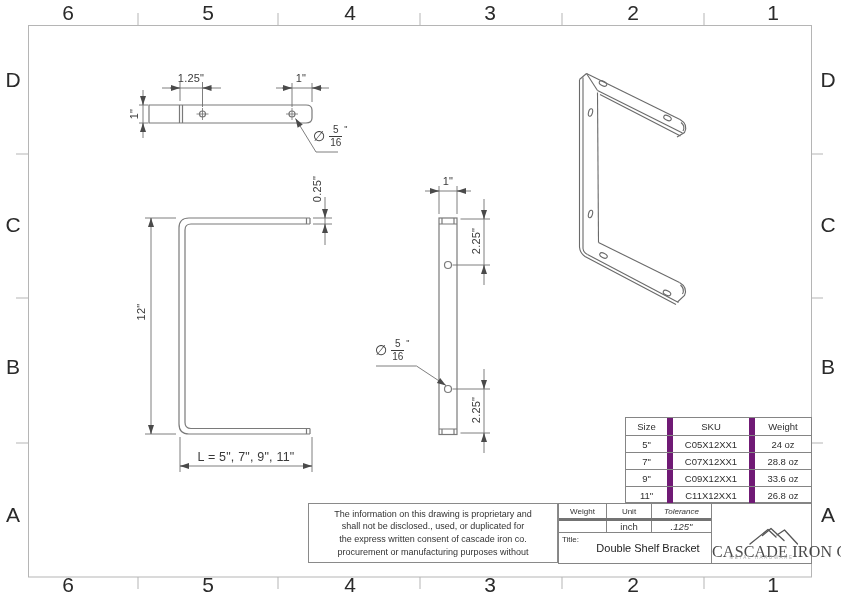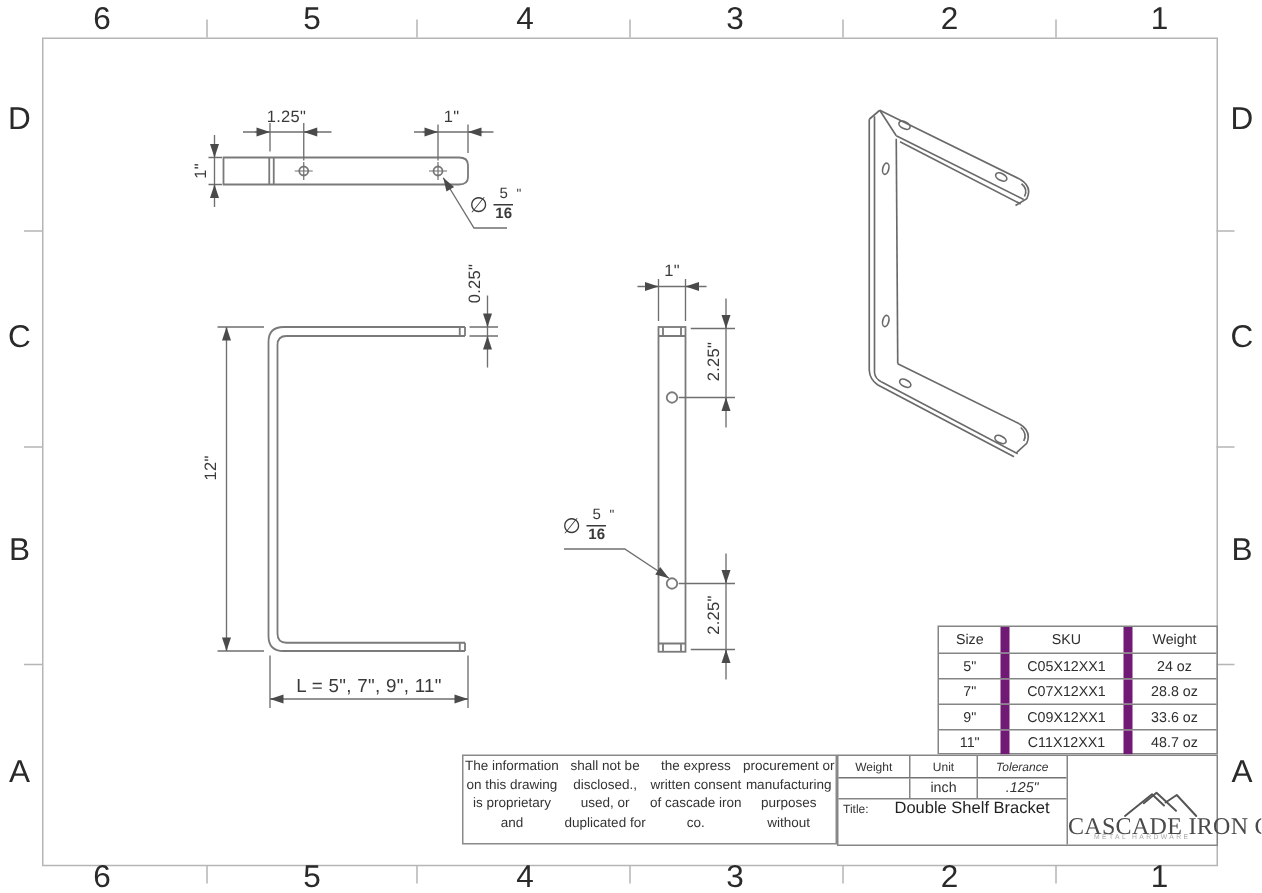--- a/index.html
+++ b/index.html
@@ -17,51 +17,51 @@
   .vtext{position:absolute;transform:translate(-50%,-50%) rotate(-90deg);font-size:11px;
          color:#3a3a3a;white-space:nowrap;letter-spacing:.2px;}
   .big{font-size:12.5px;}
 
   
   .callout{position:absolute;display:flex;align-items:center;color:#3a3a3a;
            transform:translate(0,-50%);}
   .callout .sym{font-size:14px;margin-right:4px;}
   .frac{display:inline-flex;flex-direction:column;align-items:center;font-size:10px;
         line-height:1.15;}
-  .frac .den{border-top:1px solid #3a3a3a;padding:0 1px;font-weight:bold;}
+  .frac .den{border-top:1px solid #3a3a3a;padding:0 1px;}
   .callout .unit{font-size:9px;margin-left:2px;align-self:flex-start;}
 
   
   .notes-box{position:absolute;left:308px;top:503px;width:250px;height:60px;
-             border:1px solid #8a8a8a;box-sizing:border-box;display:flex;
+             border:1px solid #8a8a8a;box-sizing:border-box;display:flex;flex-direction:column;
              justify-content:center;text-align:center;font-size:9px;line-height:12.6px;color:#333;}
 
   
   .size-table{position:absolute;left:625px;top:417px;width:187px;height:86px;
               border:1px solid #858585;box-sizing:border-box;}
   .size-table .trow{display:flex;height:17px;box-sizing:border-box;}
   .size-table .trow + .trow{border-top:1px solid #858585;}
   .size-table .tcell{box-sizing:border-box;display:flex;align-items:center;justify-content:center;
               font-size:9.5px;color:#2e2e2e;}
   .size-table .tcell + .tcell{border-left:6px solid #701a75;}
   .c-size{width:41px;}.c-sku{width:82px;}.c-weight{flex:1;}
 
   
   .title-block{position:absolute;left:558px;top:503px;width:254px;height:61px;
                border:1px solid #858585;box-sizing:border-box;display:flex;background:#fff;}
   .tb-main{width:152px;display:flex;flex-direction:column;}
   .tb-row{display:flex;height:14px;box-sizing:border-box;}
-  .tb-row + .tb-row{border-top:1px solid #737373;}
+  .tb-row + .tb-row{border-top:3px solid #737373;}
   .tb-cell{box-sizing:border-box;display:flex;align-items:center;justify-content:center;
            font-size:8px;color:#333;}
   .tb-cell + .tb-cell{border-left:1px solid #858585;}
   .w-weight{width:47px;}.w-unit{width:45px;}.w-tol{flex:1;font-style:italic;}
   .tb-cell.val{font-size:9.5px;}
   .tb-title{flex:1;border-top:1px solid #858585;position:relative;display:flex;
-            justify-content:center;}
+            align-items:center;justify-content:center;}
   .tb-title-label{position:absolute;left:3px;top:2px;font-size:8px;color:#333;}
   .tb-title-value{font-size:11px;color:#222;padding-left:26px;}
   .tb-logo{flex:1;border-left:1px solid #858585;position:relative;}
   .logo-name{position:absolute;left:0;top:39px;width:100%;text-align:center;
              font-family:"Liberation Serif",serif;font-size:16px;letter-spacing:.2px;color:#4a4a4a;
              white-space:nowrap;}
   .logo-tag{position:absolute;left:0;top:51px;width:100%;text-align:center;font-size:4.5px;
             letter-spacing:1.6px;color:#ababab;white-space:nowrap;}
   .logo-mountains{position:absolute;left:31px;top:20px;}
 </style>
@@ -252,21 +252,21 @@
       <div class="tcell c-weight">28.8 oz</div>
     </div>
     <div class="trow">
       <div class="tcell c-size">9"</div>
       <div class="tcell c-sku">C09X12XX1</div>
       <div class="tcell c-weight">33.6 oz</div>
     </div>
     <div class="trow">
       <div class="tcell c-size">11"</div>
       <div class="tcell c-sku">C11X12XX1</div>
-      <div class="tcell c-weight">48.7 oz</div>
+      <div class="tcell c-weight">26.8 oz</div>
     </div>
   </div>
 
   <div class="notes-box">
     <div>The information on this drawing is proprietary and</div>
     <div>shall not be disclosed., used, or duplicated for</div>
     <div>the express written consent of cascade iron co.</div>
     <div>procurement or manufacturing purposes without</div>
   </div>
 

